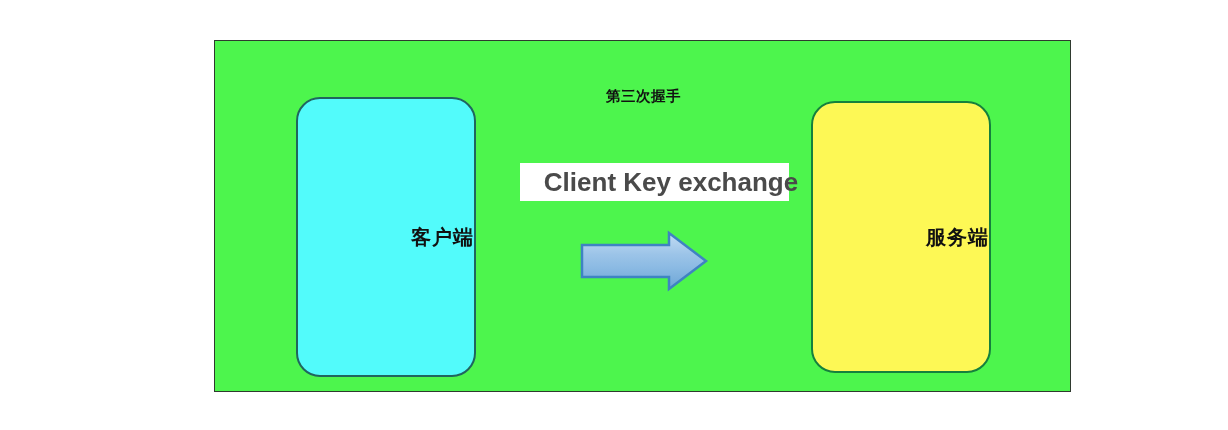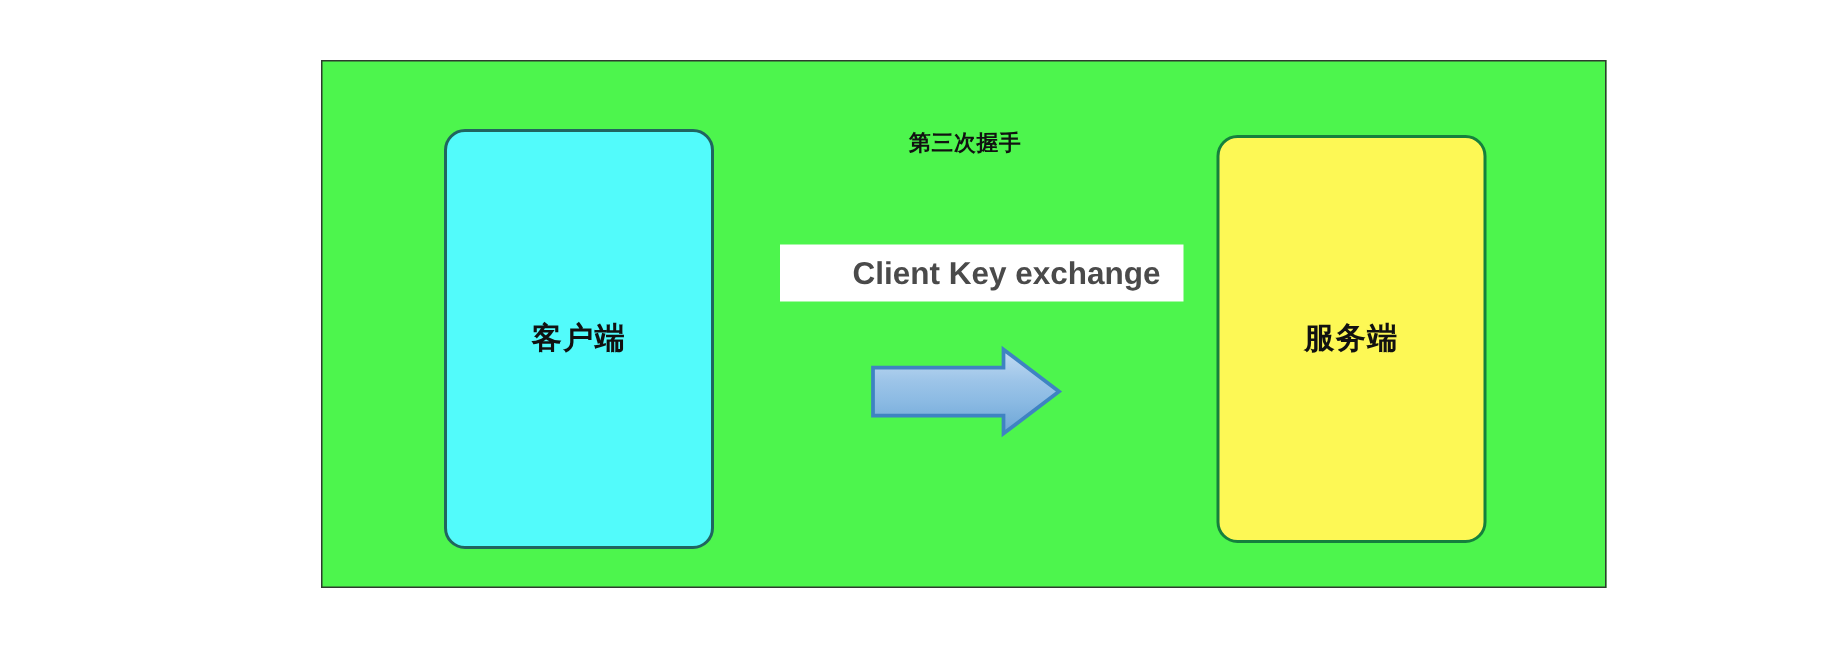--- a/index.html
+++ b/index.html
@@ -46,24 +46,25 @@
     font-weight: 700;
     color: #111111;
     letter-spacing: 0.5px;
     line-height: 1;
   }
 
   
   .node-box {
     position: absolute;
     box-sizing: border-box;
-    border-radius: 14px;
+    border-radius: 24px;
     display: flex;
     align-items: center;
-    justify-content: center;
+    justify-content: flex-end;
+    margin-top: 11px;
   }
   .node-label {
     font-size: 20px;
     font-weight: 700;
     color: #111111;
     letter-spacing: 1px;
     line-height: 1;
   }
 
   #client-box {
@@ -90,21 +91,21 @@
     left: 305px;     
     top: 122px;      
     width: 269px;
     height: 38px;
     background: #ffffff;
     display: flex;
     align-items: center;
     justify-content: center;
   }
   #message-label-text {
-    font-size: 21px;
+    font-size: 26px;
     font-weight: 700;
     color: #4a4a4a;
     line-height: 1;
     white-space: nowrap;
     margin-left: 33px;
   }
 
   
   #flow-arrow {
     position: absolute;

